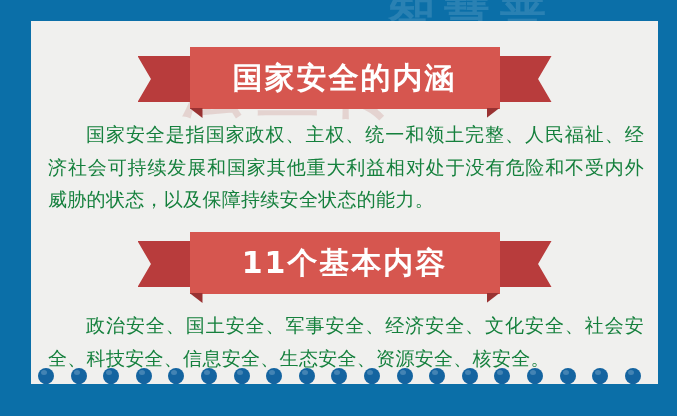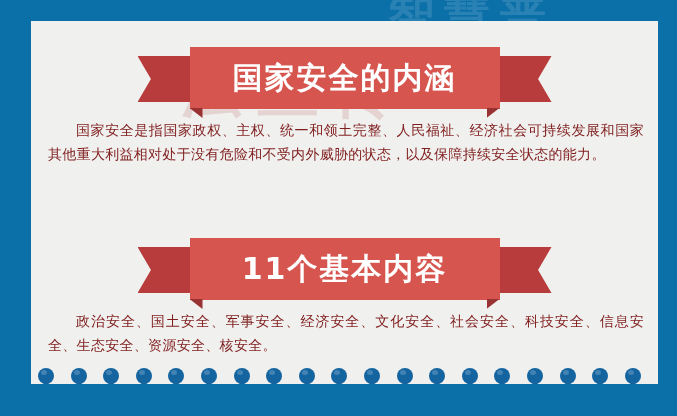--- a/index.html
+++ b/index.html
@@ -63,21 +63,21 @@
   }
 
   
   .ribbon {
     position: absolute;
     left: 0;
     width: 627px;
     height: 62px;
   }
   .ribbon-1 { top: 26px; border-radius: 10px; }
-  .ribbon-2 { top: 217px; }
+  .ribbon-2 { top: 211px; }
 
   .ribbon-inner {
     position: relative;
     width: 310px;
     height: 62px;
     margin: 0 auto;
   }
 
   
   .tail {
@@ -127,22 +127,22 @@
     letter-spacing: 2px;
     line-height: 1;
     white-space: nowrap;
   }
 
   
   .para {
     position: absolute;
     left: 17px;
     width: 596px;
-    color: #7f1d1d;
-    font-size: 14px;
+    color: #15803d;
+    font-size: 19px;
     line-height: 1.72;
     text-align: justify;
     text-indent: 2em;
     letter-spacing: 0.3px;
   }
   .para-1 { top: 97px; }
   .para-2 { top: 288px; }
 
   
   .dots-row {

